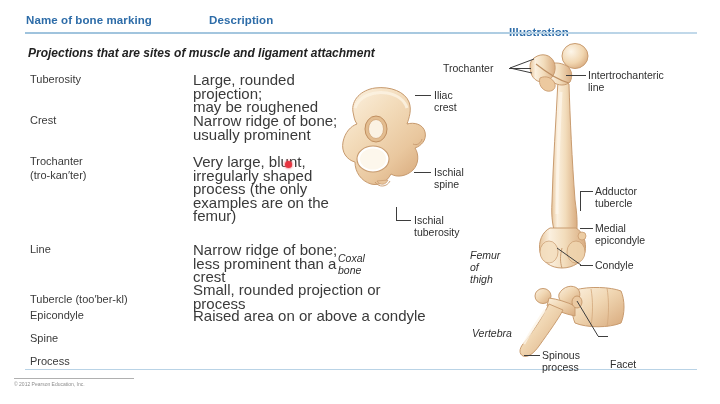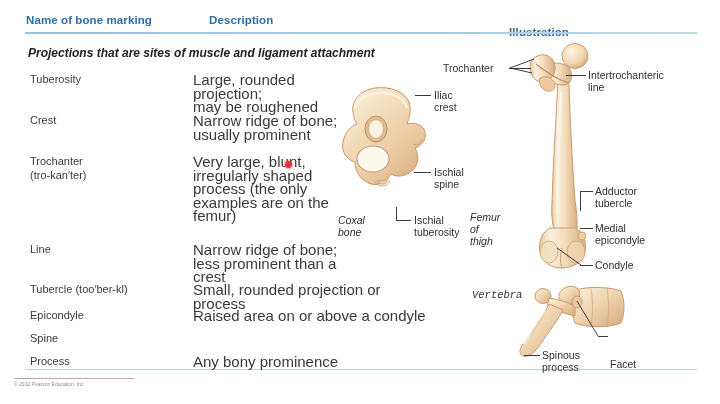--- a/index.html
+++ b/index.html
@@ -94,20 +94,21 @@
   
   .ill-label {
     position: absolute;
     font-size: 10.5px;
     color: #2f2f2f;
     line-height: 12px;
     white-space: pre-line;
   }
   .ill-label.italic {
     font-style: italic;
+    margin-top: 38px;
   }
 
   
   .leader {
     position: absolute;
     background: #3d3d3d;
     height: 1px;
   }
 
   svg.art { position: absolute; overflow: visible; }
@@ -151,30 +152,29 @@
   <div class="desc" style="top:155px;">Very large, blunt,
 irregularly shaped
 process (the only
 examples are on the
 femur)</div>
 
   <div class="term" style="top:243px;">Line</div>
   <div class="desc" style="top:243px;">Narrow ridge of bone;
 less prominent than a crest</div>
 
-  <div class="term" style="top:283px;text-align:center;">Tubercle (too′ber-kl)</div>
+  <div class="term" style="top:293px;text-align:center;">Tubercle (too′ber-kl)</div>
   <div class="desc" style="top:283px; width:240px;">Small, rounded projection or process</div>
 
   <div class="term" style="top:309px;">Epicondyle</div>
   <div class="desc" style="top:309px; width:240px;">Raised area on or above a condyle</div>
 
   <div class="term" style="top:332px;">Spine</div>
 
   <div class="term" style="top:355px;">Process</div>
-  <div class="desc" style="top:355px; width:240px;">Any bony prominence</div>
 
   <svg class="art" style="left:335px; top:82px;" width="120" height="150" viewBox="0 0 120 150">
     <defs>
       <linearGradient id="boneA" x1="0" y1="0" x2="1" y2="1">
         <stop offset="0%" stop-color="#faeddb"></stop>
         <stop offset="42%" stop-color="#f2d8b5"></stop>
         <stop offset="100%" stop-color="#dfb храм"></stop>
       </linearGradient>
       <linearGradient id="boneCoxal" x1="0.1" y1="0" x2="0.9" y2="1">
         <stop offset="0%" stop-color="#fbf0de"></stop>
@@ -320,21 +320,21 @@
 
     <path d="M34,16 C42,17 52,20 60,24 L60,34 C50,32 40,28 32,24 Z" fill="url(#boneVert)" stroke="#c99c70" stroke-width="1"></path>
 
     <path d="M34,22 C28,34 18,50 8,62 C4,67 4,72 8,74
              C13,76 19,71 24,64 C34,50 44,36 48,28 Z" fill="url(#boneVert)" stroke="#c99c70" stroke-width="1"></path>
     <path d="M30,28 C22,40 14,52 9,62" fill="none" stroke="#fdf5e8" stroke-width="2.5" opacity="0.8"></path>
 
     <ellipse cx="62" cy="20" rx="5" ry="6" fill="#eac9a2" stroke="#c08f60" stroke-width="0.8"></ellipse>
   </svg>
 
-  <div class="ill-label italic" style="left:472px; top:289px;font-family:Liberation Mono, monospace;">Vertebra</div>
+  <div class="ill-label italic" style="left:472px; top:289px;">Vertebra</div>
 
   <div class="ill-label" style="left:610px; top:330px;margin-top:28px;">Facet</div>
   <div class="leader" style="left:598px; top:336px; width:10px;"></div>
   <svg class="art" style="left:576px; top:300px;" width="30" height="40">
     <path d="M1,1 L22,36" stroke="#3d3d3d" stroke-width="1" fill="none"></path>
   </svg>
 
   <div class="ill-label" style="left:542px; top:349px;">Spinous
 process</div>
   <div class="leader" style="left:524px; top:355px; width:16px;"></div>

